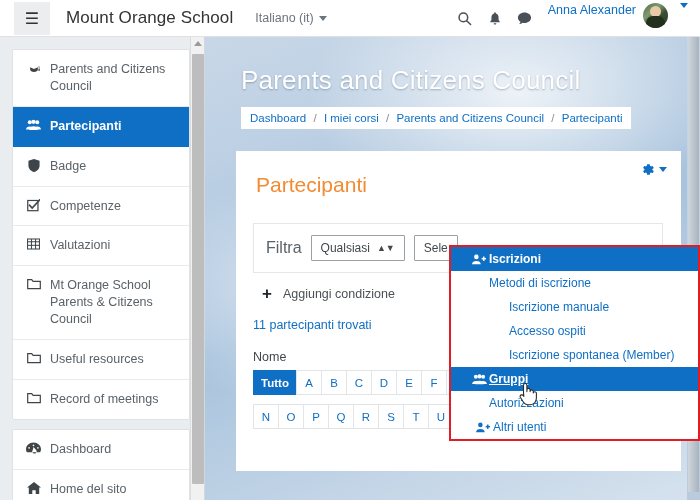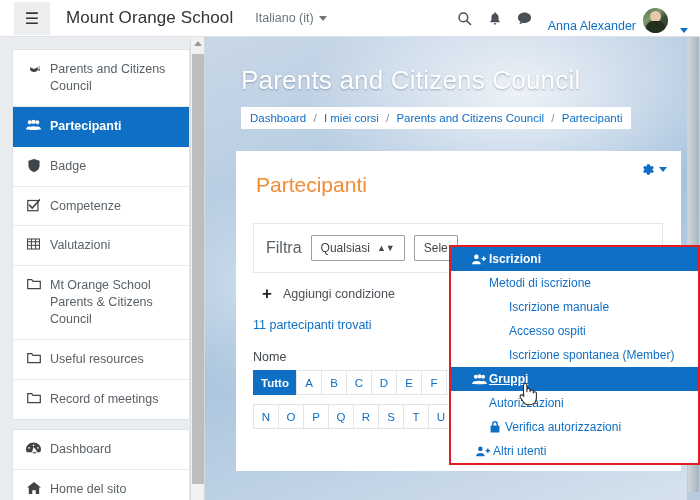--- a/index.html
+++ b/index.html
@@ -47,21 +47,21 @@
   }
   .caret-d {
     width: 0; height: 0;
     border-left: 4px solid transparent;
     border-right: 4px solid transparent;
     border-top: 5px solid currentColor;
     display: inline-block;
   }
   .nav-right {
     margin-left: auto; margin-right: 12px;
-    display: flex; align-items: flex-end; gap: 0;
+    display: flex; align-items: flex-start; gap: 0;
   }
   .nav-icon {
     width: 30px; height: 30px;
     display: flex; align-items: center; justify-content: center;
     cursor: pointer; color: #495057;
   }
   .username {
     font-size: 12.5px; color: #0f6fc5;
     margin: 0 7px 0 8px; white-space: nowrap;
     cursor: pointer;
@@ -570,29 +570,20 @@
             <path d="M3.4 11.2c0-2.3 2-3.8 4.6-3.8s4.6 1.5 4.6 3.8H3.4z"></path>
           </svg>
         </span>
         <span class="underline">Gruppi</span>
       </div>
 
       <div class="menu-row ind1">
         <span>Autorizzazioni</span>
       </div>
 
-      <div class="menu-row ind-lock">
-        <span class="mico">
-          <svg width="10" height="12" viewBox="0 0 10 12" fill="#0f6fc5">
-            <path d="M5 0C3.3 0 2 1.3 2 3v1.6h1.6V3c0-.8.6-1.4 1.4-1.4S6.4 2.2 6.4 3v1.6H8V3c0-1.7-1.3-3-3-3z"></path>
-            <rect x="0.6" y="4.6" width="8.8" height="7" rx="0.7"></rect>
-          </svg>
-        </span>
-        <span>Verifica autorizzazioni</span>
-      </div>
 
       <div class="menu-row ind0">
         <span class="mico">
           <svg width="14" height="11" viewBox="0 0 16 12" fill="#0f6fc5">
             <circle cx="5" cy="3" r="2.6"></circle>
             <path d="M0 11.4c0-2.3 2.2-3.7 5-3.7s5 1.4 5 3.7H0z"></path>
             <rect x="11" y="4.2" width="5" height="1.7"></rect>
             <rect x="12.6" y="2.6" width="1.7" height="5"></rect>
           </svg>
         </span>

